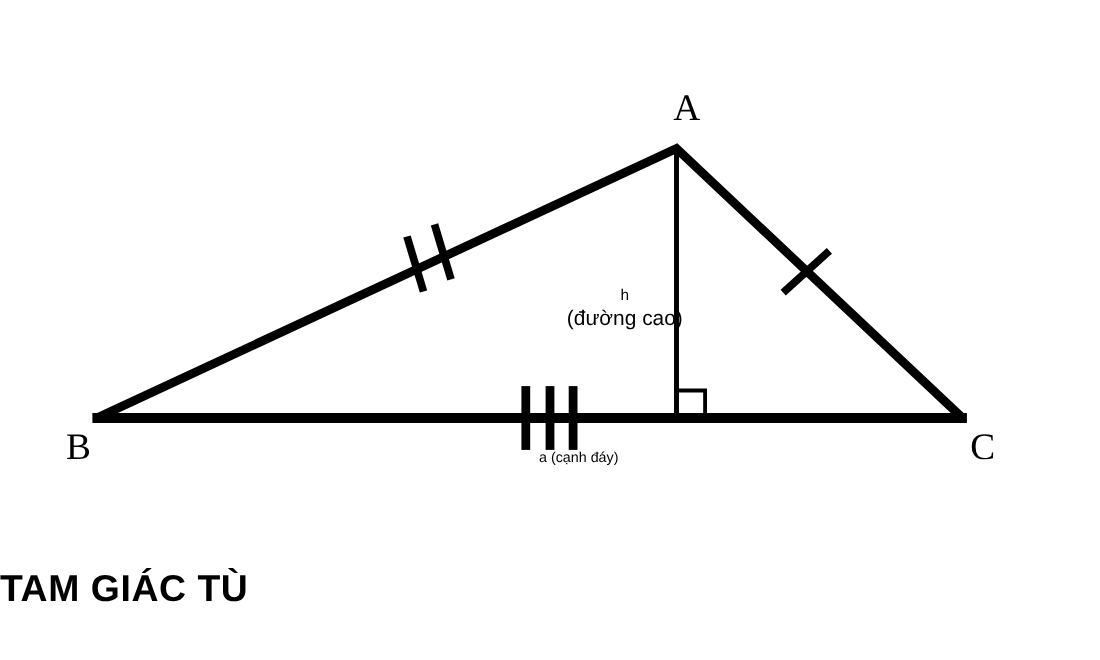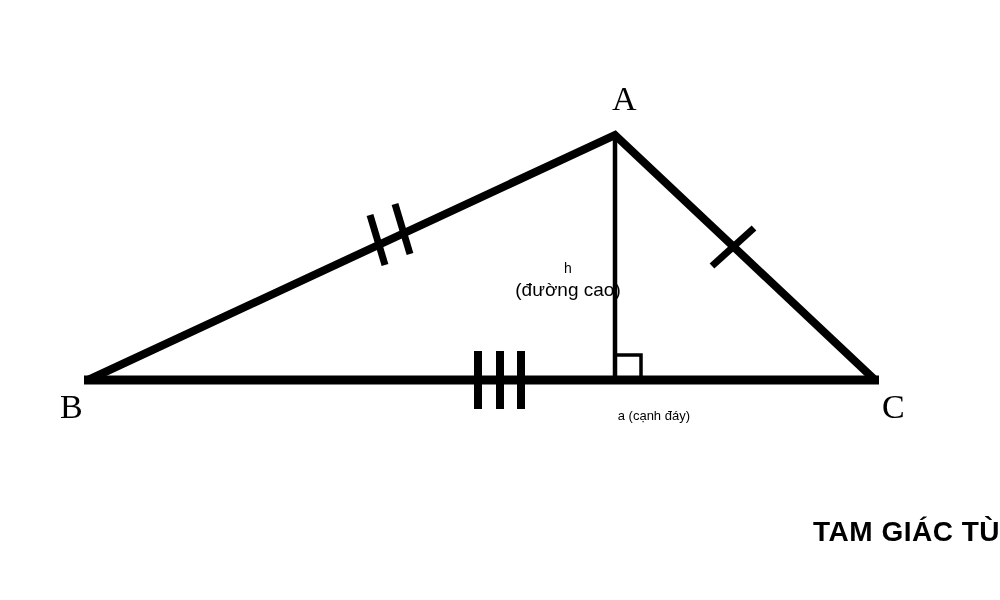--- a/index.html
+++ b/index.html
@@ -54,30 +54,30 @@
     width: 120px;
     font-size: 13px;
   }
   #height-label .sym { display: block; font-size: 14px; }
   #height-label .desc { display: block; font-size: 19px; }
   #base-label {
     left: 490px;
     top: 408px;
     width: 200px;
     font-size: 13px;
-    text-align: right;
+    text-align: left;
   }
   #diagram-title {
     position: absolute;
     left: 0;
     top: 516px;
     width: 1000px;
-    text-align: right;
+    text-align: left;
     font-family: "Liberation Sans", sans-serif;
-    font-size: 28px;
+    font-size: 34px;
     font-weight: bold;
     letter-spacing: 0.5px;
     color: #000000;
     white-space: nowrap;
   }
 </style>
 </head>
 <body>
 
 <div id="figure-root">

